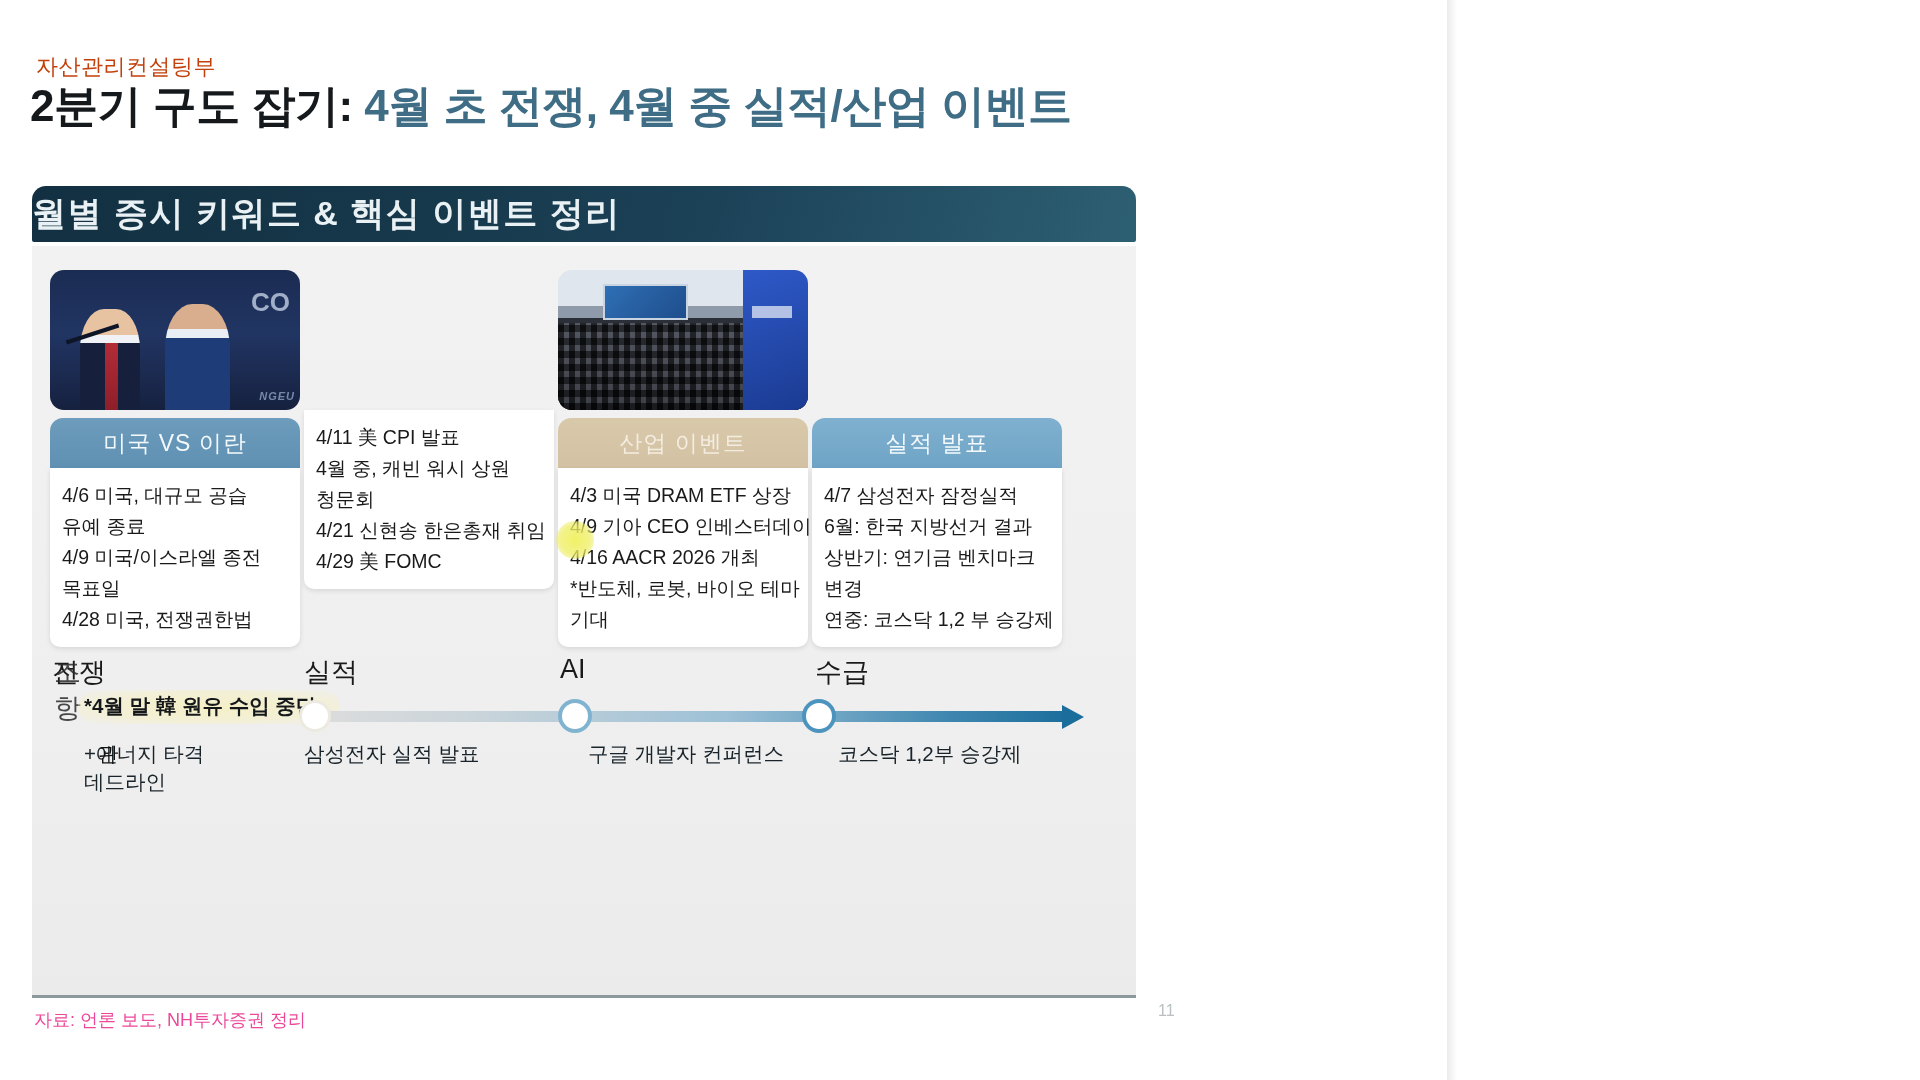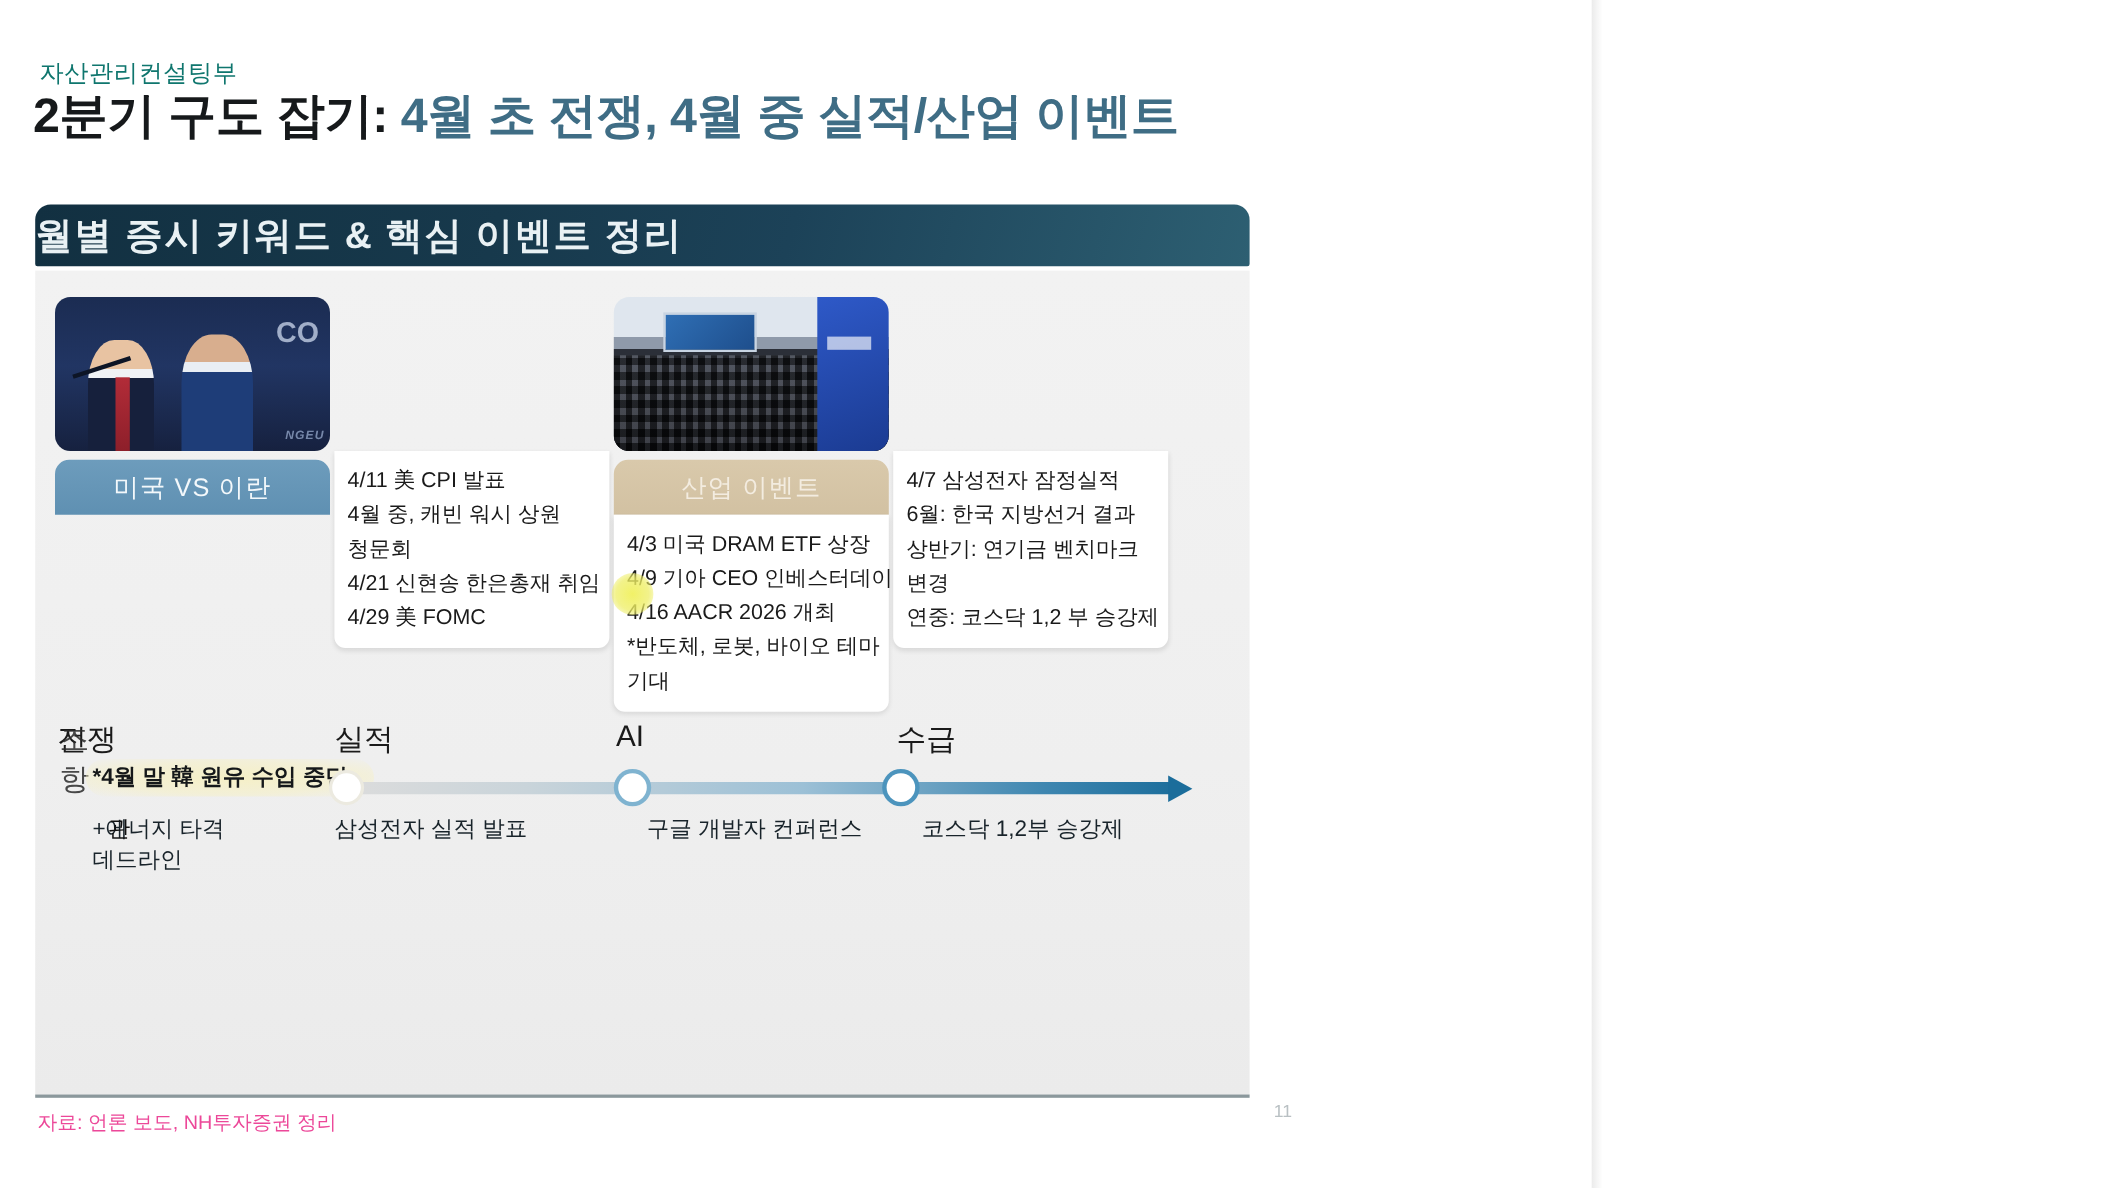--- a/index.html
+++ b/index.html
@@ -15,21 +15,21 @@
   
   #slide-area {
     position: absolute; left: 0; top: 0;
     width: 1447px; height: 1080px;
     background: #ffffff;
   }
 
   
   #slide-dept {
     position: absolute; left: 36px; top: 52px;
-    font-size: 22px; color: #0f766e; letter-spacing: .5px;
+    font-size: 22px; color: #c2410c; letter-spacing: .5px;
   }
   #slide-title {
     position: absolute; left: 30px; top: 78px;
     width: 1110px;
     font-size: 44px; line-height: 56px; font-weight: 700;
     color: #16191b; letter-spacing: -0.5px;
   }
   #slide-title .accent { color: #3f6d85; }
 
   
@@ -319,20 +319,27 @@
 
       <div class="col c1">
         <div class="photo photo-trump">
           <div class="ptr-2"></div>
           <div class="ptr-mic"></div>
           <div class="ptr-logo">CO</div>
           <div class="ptr-logo2">NGEU</div>
         </div>
         <div class="pill p1">
           <span>미국 VS 이란</span>
+        </div>
+        <div class="bodycard">
+          <div class="line">4/6 미국, 대규모 공습</div>
+          <div class="line">유예 종료</div>
+          <div class="line">4/9 미국/이스라엘 종전</div>
+          <div class="line">목표일</div>
+          <div class="line">4/28 미국, 전쟁권한법</div>
         </div>
       </div>
 
       <div class="col c2">
         <div class="photo empty"></div>
         <div class="bodycard">
           <div class="line">4/11 美 CPI 발표</div>
           <div class="line">4월 중, 캐빈 워시 상원</div>
           <div class="line">청문회</div>
           <div class="line">4/21 신현송 한은총재 취임</div>
@@ -353,20 +360,23 @@
           <div class="line">4/3 미국 DRAM ETF 상장</div>
           <div class="line">4/9 기아 CEO 인베스터데이</div>
           <div class="line">4/16 AACR 2026 개최</div>
           <div class="line">*반도체, 로봇, 바이오 테마</div>
           <div class="line">기대</div>
         </div>
       </div>
 
       <div class="col c4">
         <div class="photo empty"></div>
+        <div class="pill p4">
+          <span>실적 발표</span>
+        </div>
         <div class="bodycard">
           <div class="line">4/7 삼성전자 잠정실적</div>
           <div class="line">6월: 한국 지방선거 결과</div>
           <div class="line">상반기: 연기금 벤치마크</div>
           <div class="line">변경</div>
           <div class="line">연중: 코스닥 1,2 부 승강제</div>
         </div>
       </div>
 
       <div class="stage-head" style="left:20px; top:408px;">

